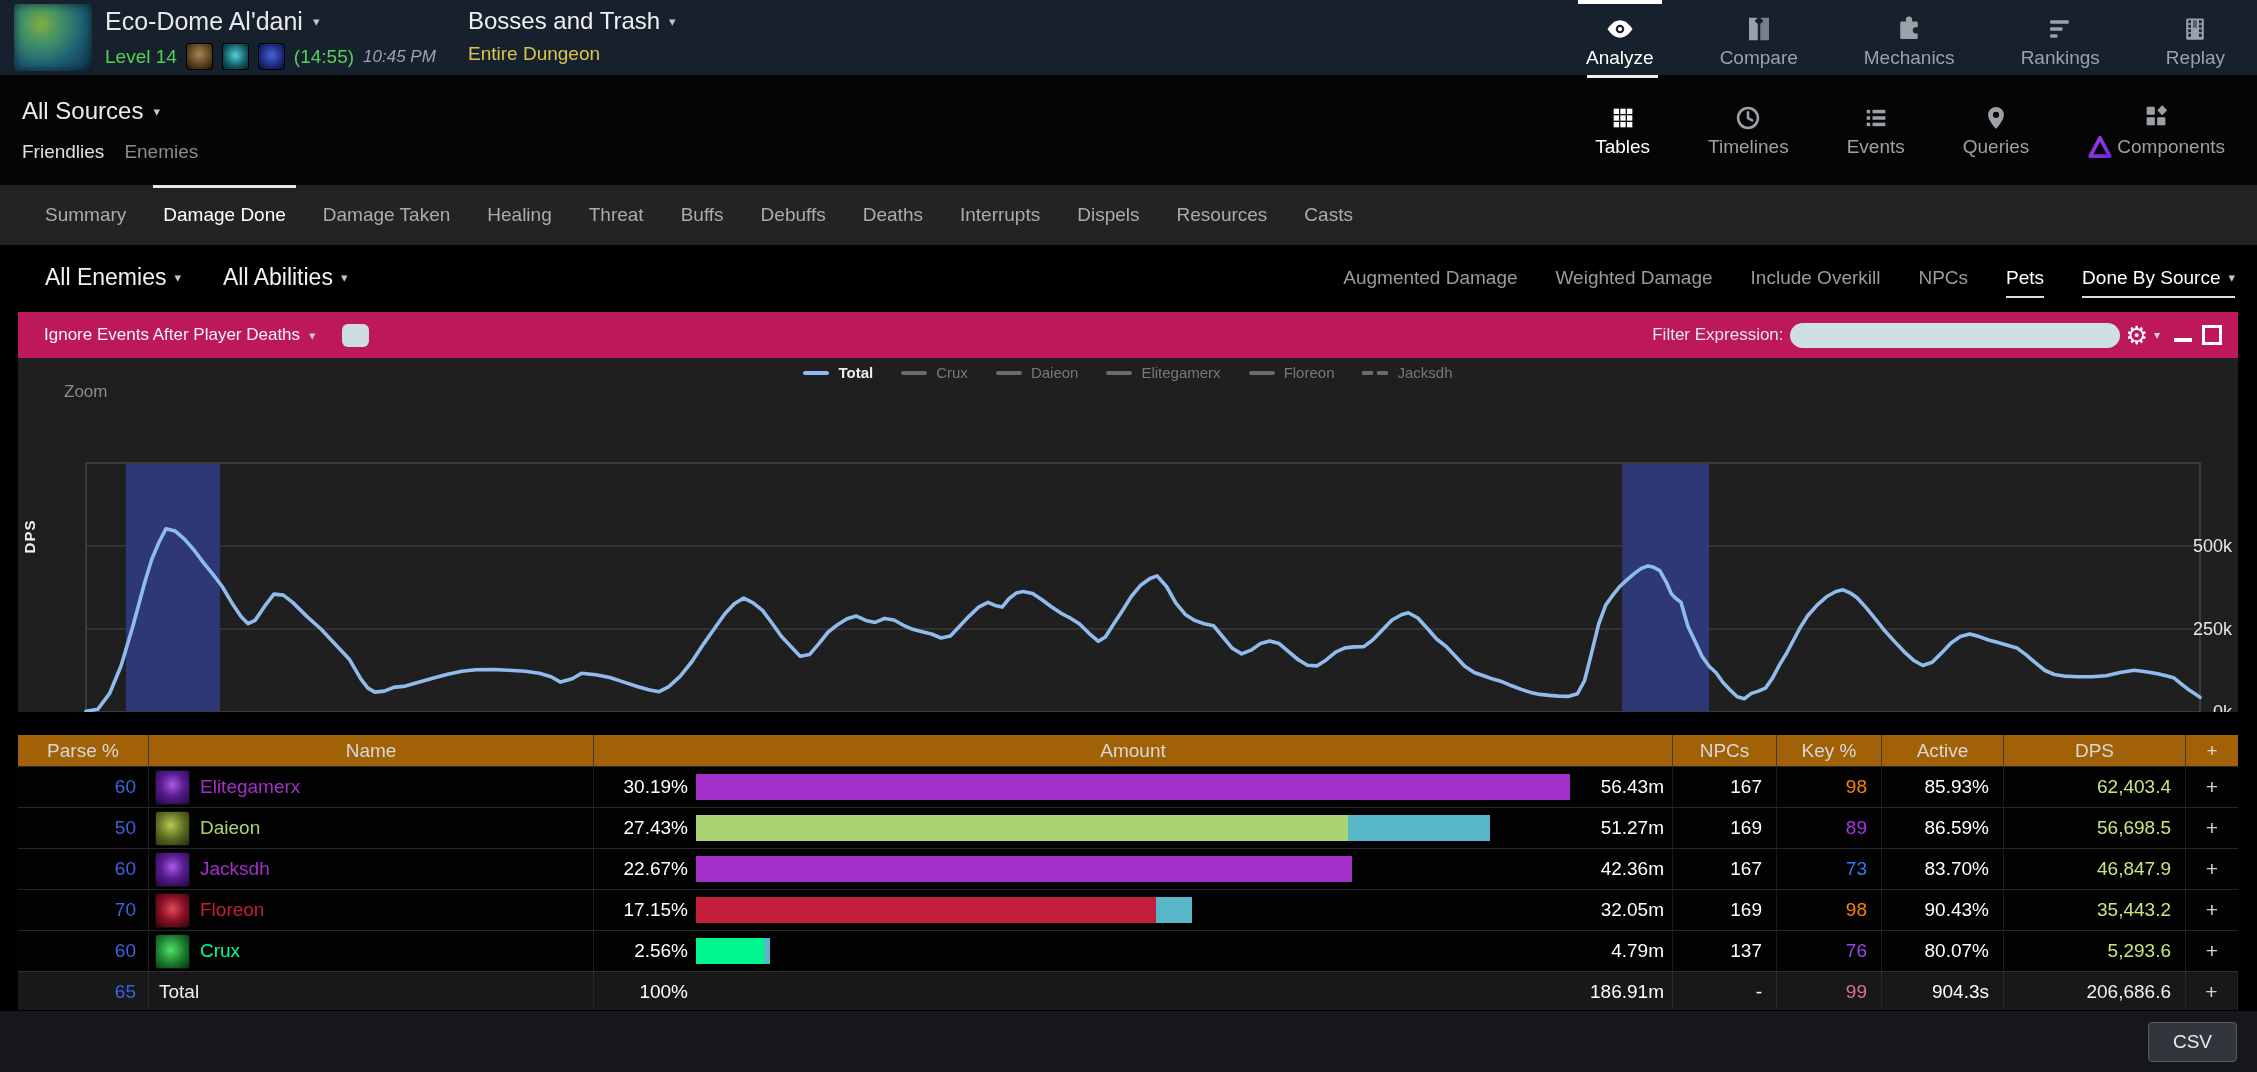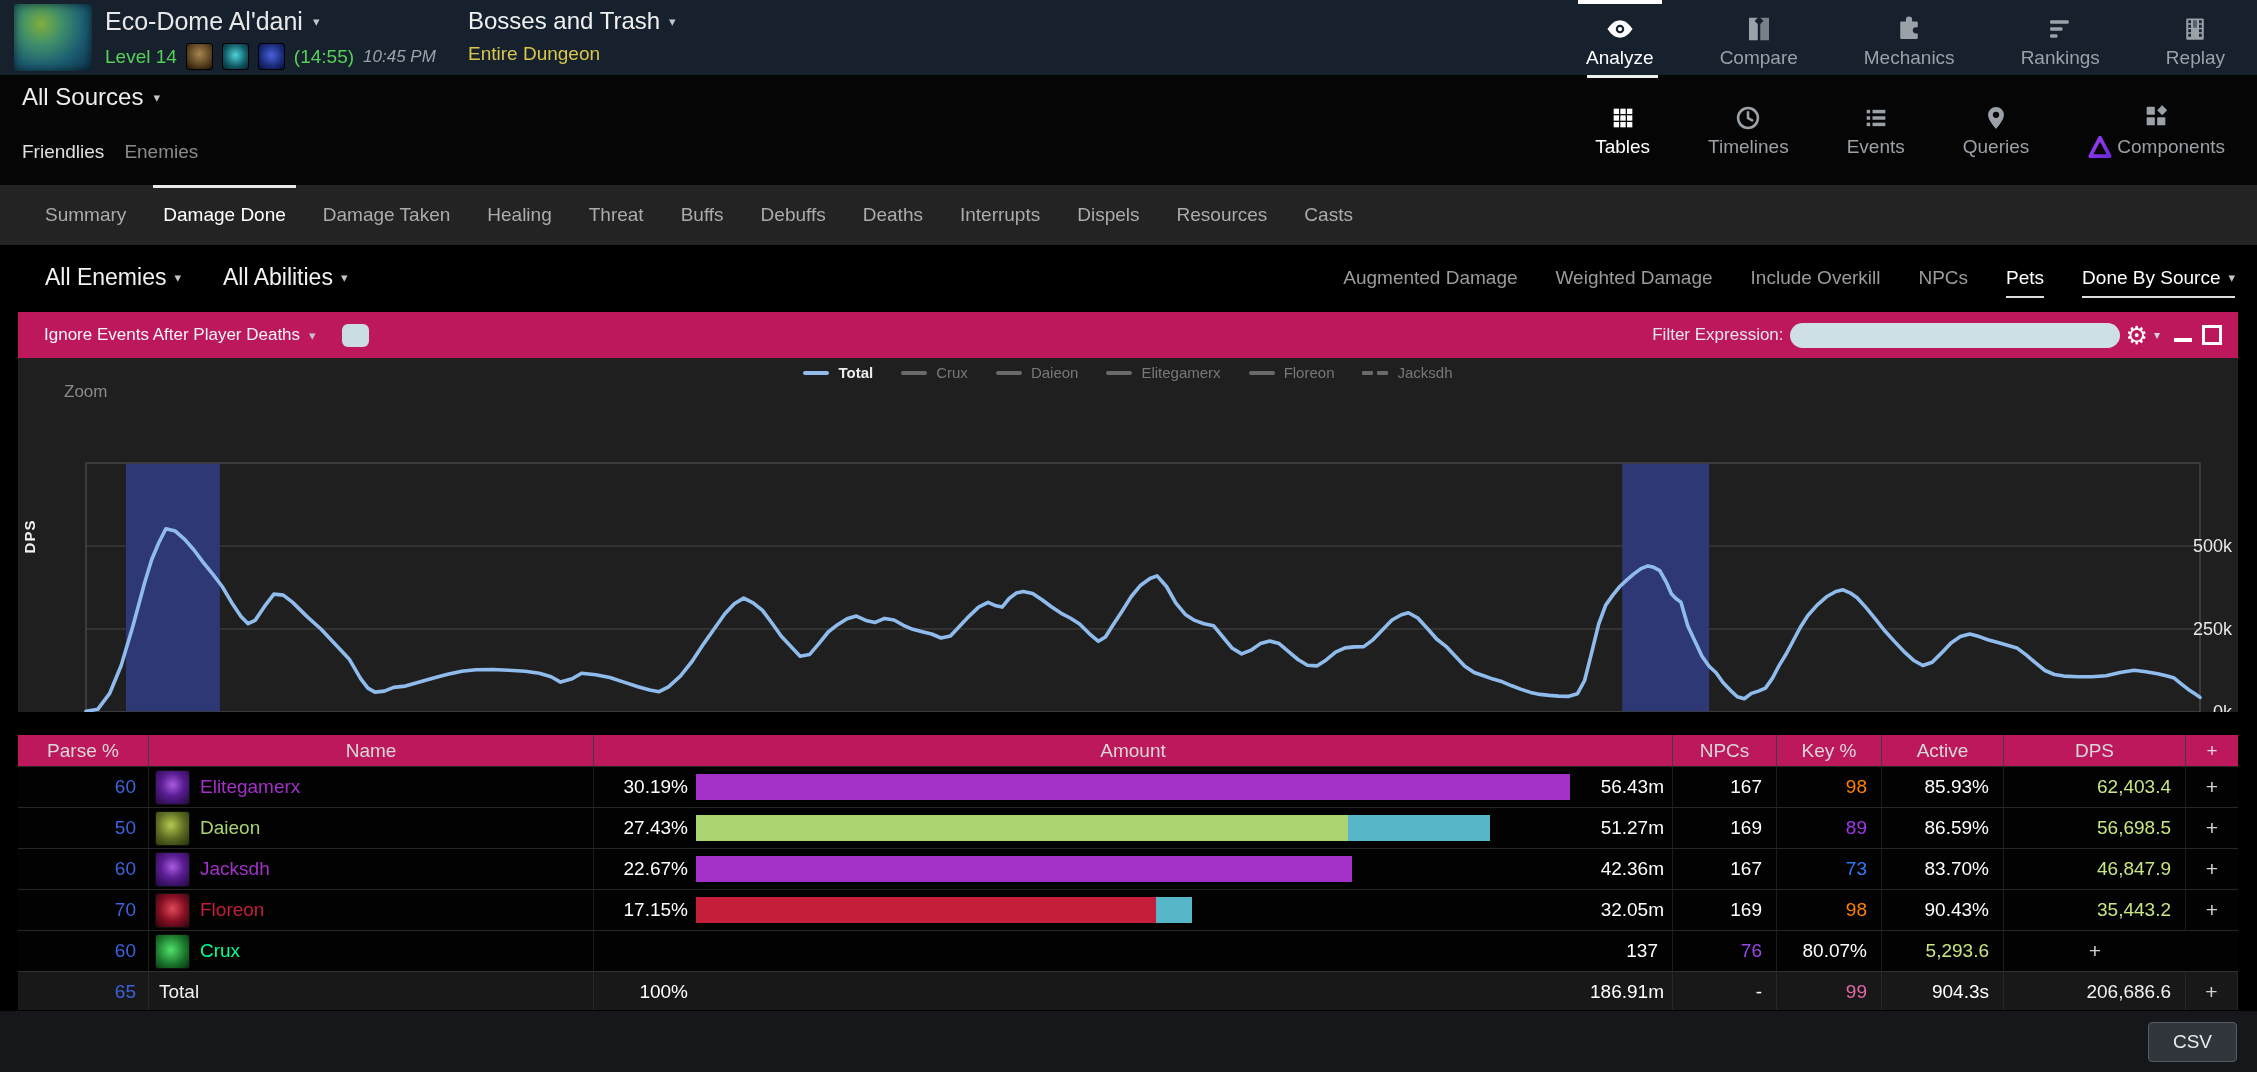--- a/index.html
+++ b/index.html
@@ -29,21 +29,21 @@
   .nav-primary{position:absolute;right:24px;top:0;height:83px;display:flex;align-items:stretch;gap:50px;}
   .nav-item{position:relative;display:flex;flex-direction:column;align-items:center;justify-content:center;
     gap:3px;padding:0 8px;color:#9aa1a8;cursor:pointer;}
   .nav-item .nicon{width:30px;height:30px;display:flex;align-items:center;justify-content:center;}
   .nav-item .nlabel{font-size:19px;}
   .nav-item.active{color:#fff;}
   .nav-item.active .bar{position:absolute;left:0;bottom:0;width:100%;height:4px;background:#fff;}
 
   
   .sourcebar{position:absolute;left:0;top:75px;width:100%;height:110px;background:#050505;}
-  .all-sources{position:absolute;left:22px;top:8px;font-size:24px;color:#ededed;display:flex;align-items:center;gap:10px;}
+  .all-sources{position:absolute;left:22px;top:22px;font-size:24px;color:#ededed;display:flex;align-items:center;gap:10px;}
   .friend-row{position:absolute;left:22px;top:66px;display:flex;gap:20px;font-size:19px;}
   .friendlies{color:#e0e0e0;} .enemies{color:#8b8b8b;}
   .nav-secondary{position:absolute;right:24px;top:0;height:110px;display:flex;align-items:stretch;gap:42px;}
   .nav-secondary .nav-item.active .bar{bottom:4px;height:3px;background:#efefef;}
   .logo-tri{display:inline-flex;margin-right:4px;}
 
   
   .tabstrip{position:absolute;left:0;top:185px;width:100%;height:60px;background:#232323;
     display:flex;align-items:stretch;padding-left:45px;gap:37px;box-sizing:border-box;}
   .tab{position:relative;display:flex;align-items:center;font-size:19px;color:#ababab;cursor:pointer;}
@@ -78,21 +78,21 @@
   .leg-line.dashed{background:none !important;display:flex;gap:4px;}
   .leg-line.dashed i{flex:1;height:4px;border-radius:1px;display:block;}
   .leg-label{font-size:15px;}
   .zoomlabel{position:absolute;left:46px;top:24px;color:#8a8a8a;font-size:17px;}
   .dpslabel{position:absolute;left:-24px;top:170px;color:#f0f0f0;font-size:15px;font-weight:bold;
     transform:rotate(-90deg);letter-spacing:1px;width:70px;text-align:center;}
 
   
   .datatable{position:absolute;left:18px;top:735px;width:2220px;}
   .trow{display:grid;grid-template-columns:131px 445px 1079px 104px 105px 122px 182px 52px;}
-  .thead{height:31px;background:#be185d;}
+  .thead{height:31px;background:#a16207;}
   .thead .cell{display:flex;align-items:center;justify-content:center;font-size:19px;color:#d8d8d8;
     border-right:1px solid #3d3d3d;}
   .thead .cell:last-child{border-right:none;}
   .tbody-row{height:40px;background:#020202;border-top:1px solid #262626;}
   .tbody-row .cell{display:flex;align-items:center;border-right:1px solid #1c1c1c;font-size:19px;color:#fff;box-sizing:border-box;}
   .tbody-row .cell:last-child{border-right:none;}
   .cell.c-parse{justify-content:flex-end;padding-right:12px;}
   .cell.c-name{padding-left:6px;gap:10px;}
   .classicon{width:33px;height:33px;border-radius:3px;border:1px solid #101010;flex:0 0 auto;}
   .ci-demonhunter{background:radial-gradient(circle at 50% 42%,#a95ce0 0%,#5a1d92 45%,#21093f 100%);}
@@ -610,20 +610,29 @@
           </div>
         </div>
         <div class="trow tbody-row">
           <div class="cell c-parse">
             <span style="color:#3D63DB">60</span>
           </div>
           <div class="cell c-name">
             <span class="classicon ci-pet"></span>
             <span style="color:#00FF96">Crux</span>
           </div>
+          <div class="cell c-amount">
+            <span class="pct">2.56%</span>
+            <span class="bartrack">
+              <span class="bar" style="width:8.49%;background:#00F78F">
+                <span class="pet" style="width:7.93%"></span>
+              </span>
+            </span>
+            <span class="amt">4.79m</span>
+          </div>
           <div class="cell c-r">
             <span>137</span>
           </div>
           <div class="cell c-r">
             <span style="color:#9948EA">76</span>
           </div>
           <div class="cell c-r">
             <span>80.07%</span>
           </div>
           <div class="cell c-r">

